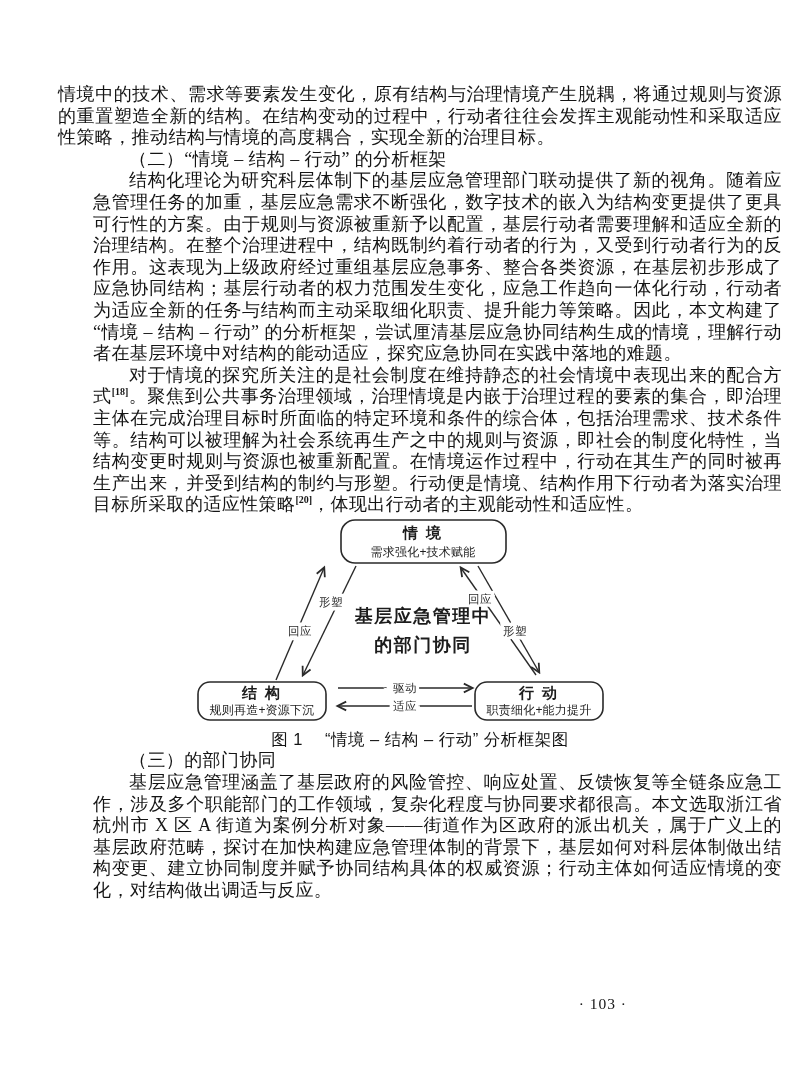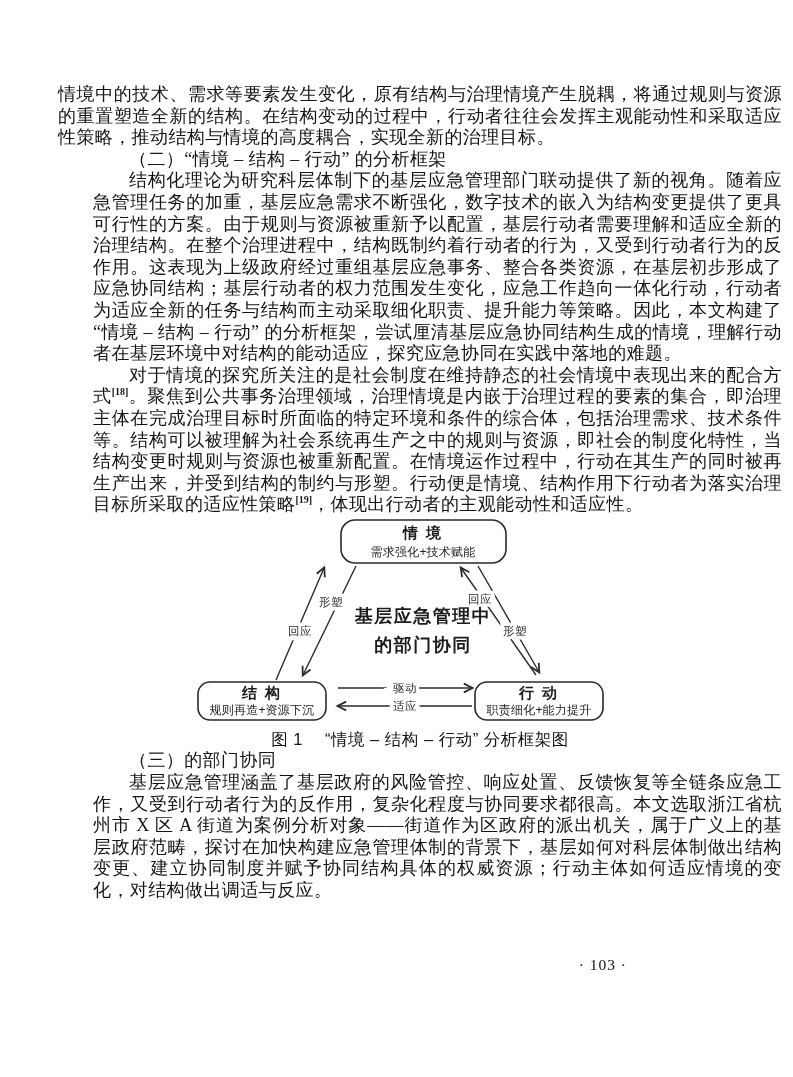--- a/index.html
+++ b/index.html
@@ -18,21 +18,21 @@
   .para{margin:0;}
   .indent{text-indent:2em;margin-left:35px;}
   sup{font-size:10px;line-height:0;letter-spacing:0;vertical-align:super;font-weight:bold;}
   .figure-wrap{margin:-6px 0 0 130px;height:215px;}
   .fig-caption{
     text-align:center;margin:4px 0 0 0;text-indent:0;
     font-family:"Liberation Sans","DejaVu Sans",sans-serif;
     font-weight:normal;font-size:16.5px;line-height:21.6px;letter-spacing:0.5px;
   }
   .page-number{
-    position:absolute;top:956px;right:92px;
+    position:absolute;top:995px;right:92px;
     font-size:15.5px;letter-spacing:1px;
   }
   
   svg text{fill:#1c1c1c;}
   .node-title{
     font-family:"Liberation Sans","DejaVu Sans",sans-serif;
     font-weight:bold;font-size:15px;letter-spacing:2px;
     text-anchor:middle;
   }
   .node-sub{
@@ -56,21 +56,21 @@
 
 <div class="page">
   <div class="text-block">
 
     <p class="para">情境中的技术、需求等要素发生变化，原有结构与治理情境产生脱耦，将通过规则与资源的重置塑造全新的结构。在结构变动的过程中，行动者往往会发挥主观能动性和采取适应性策略，推动结构与情境的高度耦合，实现全新的治理目标。</p>
 
     <p class="para indent">（二）“情境 – 结构 – 行动” 的分析框架</p>
 
     <p class="para indent">结构化理论为研究科层体制下的基层应急管理部门联动提供了新的视角。随着应急管理任务的加重，基层应急需求不断强化，数字技术的嵌入为结构变更提供了更具可行性的方案。由于规则与资源被重新予以配置，基层行动者需要理解和适应全新的治理结构。在整个治理进程中，结构既制约着行动者的行为，又受到行动者行为的反作用。这表现为上级政府经过重组基层应急事务、整合各类资源，在基层初步形成了应急协同结构；基层行动者的权力范围发生变化，应急工作趋向一体化行动，行动者为适应全新的任务与结构而主动采取细化职责、提升能力等策略。因此，本文构建了“情境 – 结构 – 行动” 的分析框架，尝试厘清基层应急协同结构生成的情境，理解行动者在基层环境中对结构的能动适应，探究应急协同在实践中落地的难题。</p>
 
-    <p class="para indent">对于情境的探究所关注的是社会制度在维持静态的社会情境中表现出来的配合方式<sup>[18]</sup>。聚焦到公共事务治理领域，治理情境是内嵌于治理过程的要素的集合，即治理主体在完成治理目标时所面临的特定环境和条件的综合体，包括治理需求、技术条件等。结构可以被理解为社会系统再生产之中的规则与资源，即社会的制度化特性，当结构变更时规则与资源也被重新配置。在情境运作过程中，行动在其生产的同时被再生产出来，并受到结构的制约与形塑。行动便是情境、结构作用下行动者为落实治理目标所采取的适应性策略<sup>[19]</sup>，体现出行动者的主观能动性和适应性。</p>
+    <p class="para indent">对于情境的探究所关注的是社会制度在维持静态的社会情境中表现出来的配合方式<sup>[18]</sup>。聚焦到公共事务治理领域，治理情境是内嵌于治理过程的要素的集合，即治理主体在完成治理目标时所面临的特定环境和条件的综合体，包括治理需求、技术条件等。结构可以被理解为社会系统再生产之中的规则与资源，即社会的制度化特性，当结构变更时规则与资源也被重新配置。在情境运作过程中，行动在其生产的同时被再生产出来，并受到结构的制约与形塑。行动便是情境、结构作用下行动者为落实治理目标所采取的适应性策略<sup>[20]</sup>，体现出行动者的主观能动性和适应性。</p>
 
     <div class="figure-wrap">
       <svg width="440" height="215" viewBox="0 0 440 215">
         <defs>
           <marker id="ah" viewBox="0 0 10 10" refX="8" refY="5" markerWidth="9" markerHeight="9" orient="auto-start-reverse">
             <path d="M1.5,1.5 L8.5,5 L1.5,8.5" fill="none" stroke="#2a2a2a" stroke-width="1.4"></path>
           </marker>
         </defs>
 
         <line class="fig-line" x1="88" y1="170" x2="136" y2="58" marker-end="url(#ah)"></line>
@@ -109,19 +109,19 @@
 
         <text class="center-title" x="235" y="112">基层应急管理中</text>
         <text class="center-title" x="235" y="141">的部门协同</text>
       </svg>
     </div>
 
     <p class="para fig-caption">图 1　 “情境 – 结构 – 行动” 分析框架图</p>
 
     <p class="para indent">（三）的部门协同</p>
 
-    <p class="para indent">基层应急管理涵盖了基层政府的风险管控、响应处置、反馈恢复等全链条应急工作，又受到行动者行为的反作用，复杂化程度与协同要求都很高。本文选取浙江省杭州市 X 区 A 街道为案例分析对象——街道作为区政府的派出机关，属于广义上的基层政府范畴，探讨在加快构建应急管理体制的背景下，基层如何对科层体制做出结构变更、建立协同制度并赋予协同结构具体的权威资源；行动主体如何适应情境的变化，对结构做出调适与反应。</p>
+    <p class="para indent">基层应急管理涵盖了基层政府的风险管控、响应处置、反馈恢复等全链条应急工作，涉及多个职能部门的工作领域，复杂化程度与协同要求都很高。本文选取浙江省杭州市 X 区 A 街道为案例分析对象——街道作为区政府的派出机关，属于广义上的基层政府范畴，探讨在加快构建应急管理体制的背景下，基层如何对科层体制做出结构变更、建立协同制度并赋予协同结构具体的权威资源；行动主体如何适应情境的变化，对结构做出调适与反应。</p>
 
 
   </div>
 
   <div class="page-number">· 103 ·</div>
 </div>
 
 </body></html>

